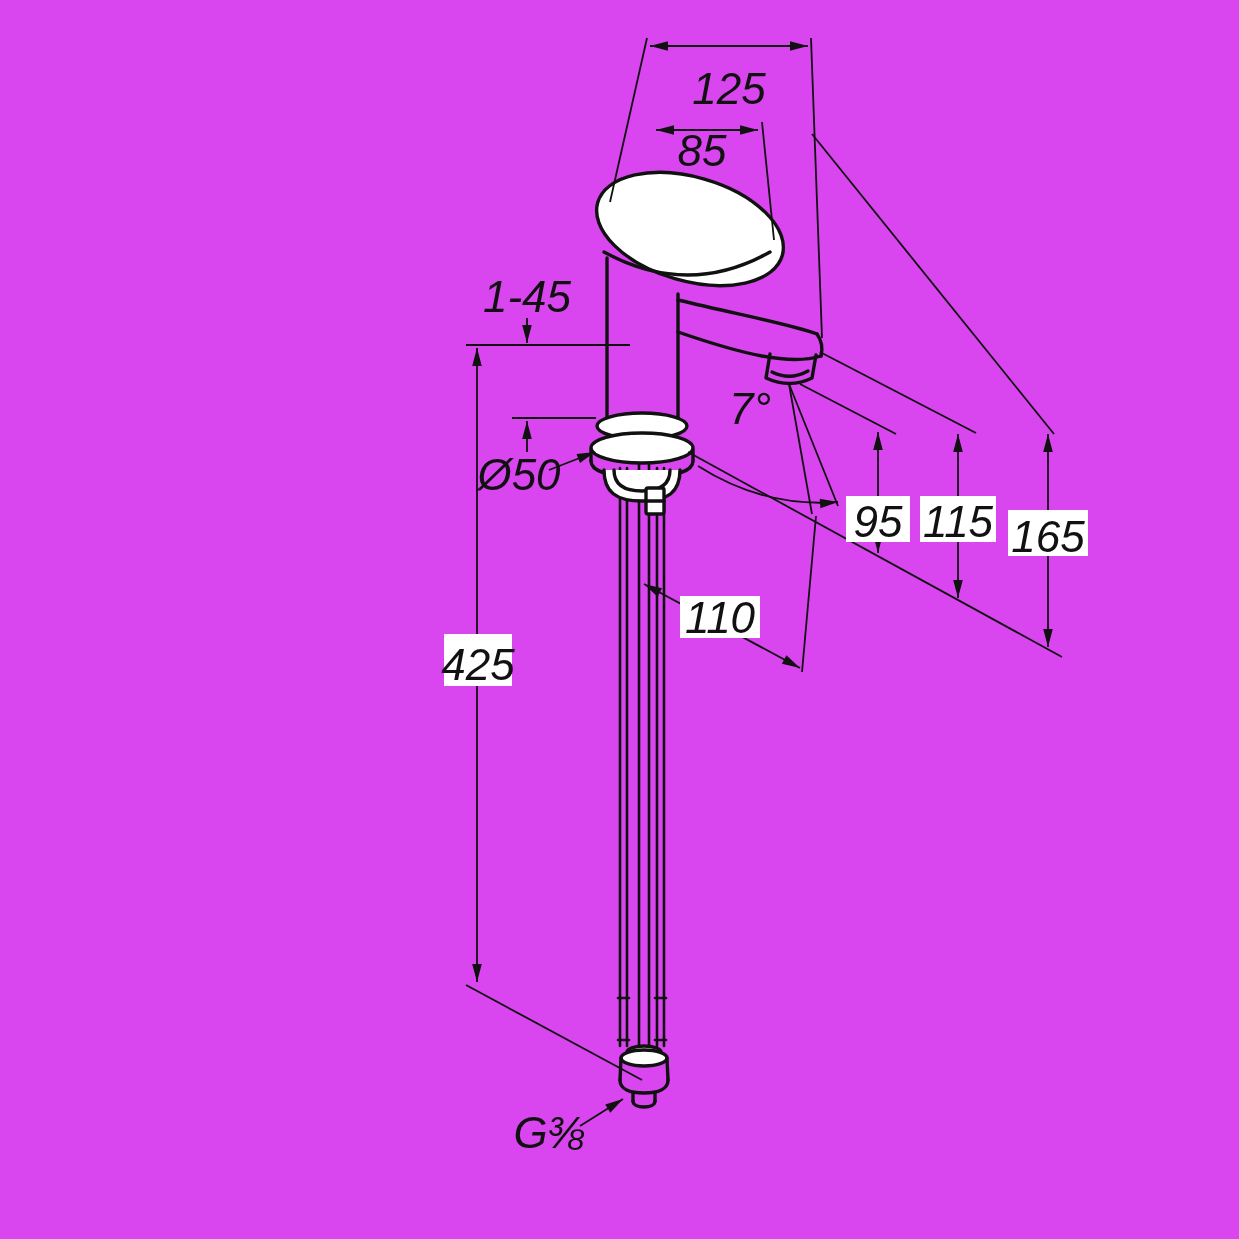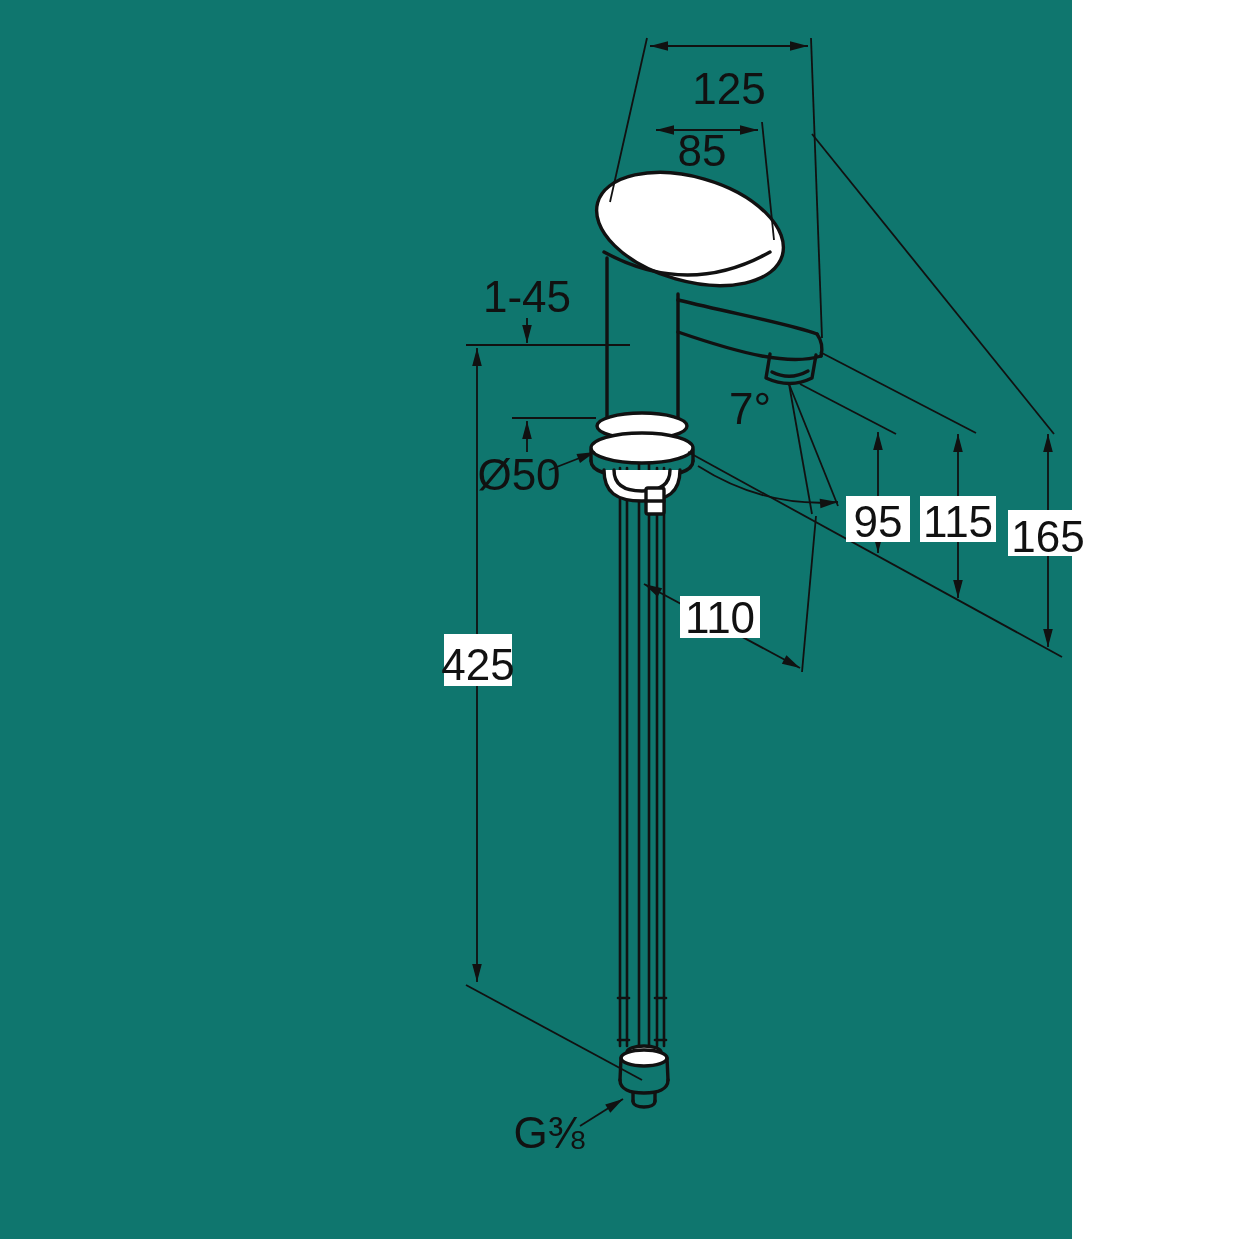--- a/index.html
+++ b/index.html
@@ -1,16 +1,16 @@
 <!DOCTYPE html>
 <html><head>
 <meta charset="utf-8">
 <style>
   html,body{margin:0;padding:0;background:#ffffff;}
-  .stage{width:1072px;height:1239px;position:relative;background:#0f766e;}
+  .stage{width:1239px;height:1239px;position:relative;background:#d946ef;font-style:italic;}
   svg{display:block;}
   .dim-text{font-family:"Liberation Sans","DejaVu Sans",sans-serif;font-size:44px;fill:#111;}
   .faucet{stroke:#111;stroke-width:3.4;fill:none;stroke-linecap:round;stroke-linejoin:round;}
   .faucet-solid{stroke:#111;stroke-width:3.4;fill:#fff;stroke-linecap:round;stroke-linejoin:round;}
   .pipes{stroke:#111;stroke-width:2.6;fill:none;stroke-linecap:round;}
   .dim{stroke:#111;stroke-width:1.8;fill:none;}
   .mask{fill:#fff;stroke:none;}
 </style>
 </head>
 <body>

